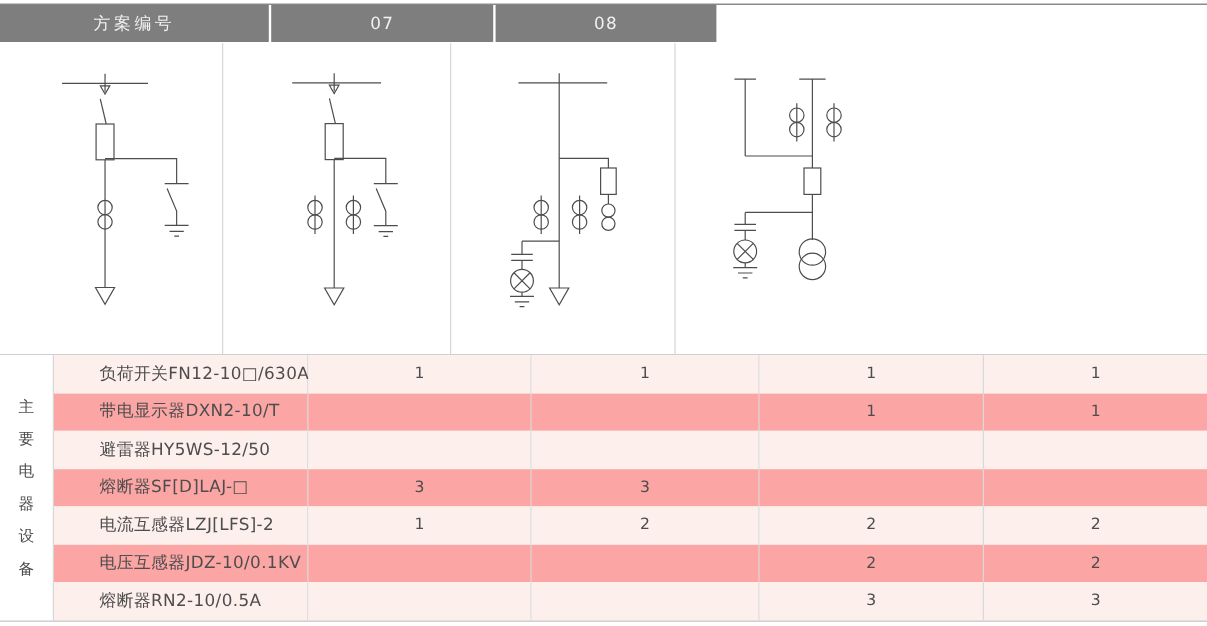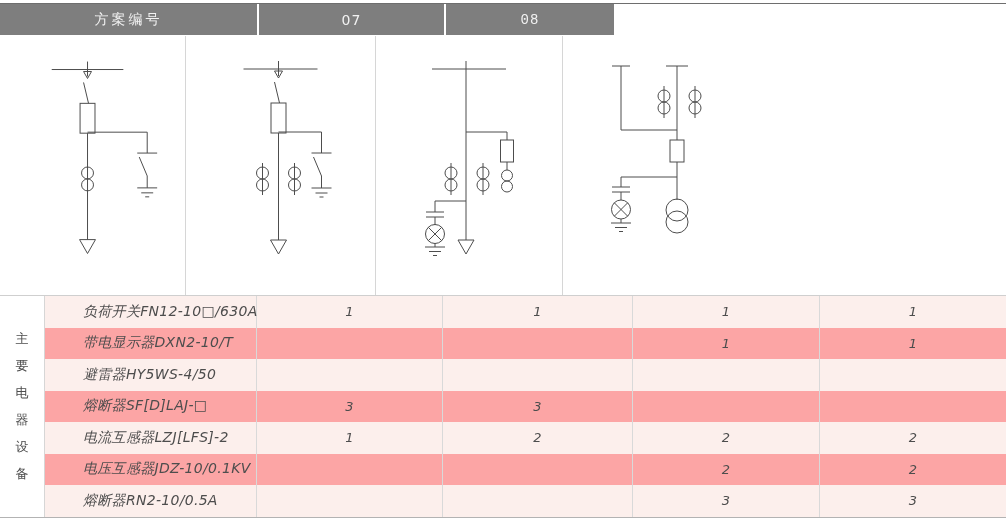--- a/index.html
+++ b/index.html
@@ -4,39 +4,39 @@
 <style>
   html,body{margin:0;padding:0;background:#fff;}
   .sheet{
     position:relative;width:1006px;height:522px;background:#fff;overflow:hidden;
     font-family:"DejaVu Sans","Liberation Sans",sans-serif;color:#4d4d4d;
   }
   
   .hdr-row{display:flex;gap:2px;height:32px;margin:3px 0 1px 0;border-top:1px solid #6e6e6e;box-sizing:border-box;}
   .hdr-cell{background:#7e7e7e;color:#f2f2f2;display:flex;align-items:center;justify-content:center;
     font-size:14px;letter-spacing:1px;box-sizing:border-box;}
-  .hc0{width:257px;letter-spacing:3px;text-align:center;}
-  .hc1{width:184px;}.hc2{width:188px;}.hc3{width:185px;}.hc4{width:168px;font-family:Liberation Mono, monospace;}
+  .hc0{width:224px;letter-spacing:3px;text-align:center;}
+  .hc1{width:184px;}.hc2{width:188px;}.hc3{width:185px;}.hc4{width:184px;}
   
   .diag-row{display:flex;height:259px;}
   .diag-label{width:257px;box-sizing:border-box;border-right:1px solid #d6d6d6;
     display:flex;align-items:center;justify-content:center;font-size:14px;letter-spacing:2px;}
   .diag-cell{box-sizing:border-box;border-right:1px solid #d6d6d6;}
   .dc1{width:186px;}.dc2{width:190px;}.dc3{width:187px;}.dc4{width:186px;border-right:none;}
   .diag-cell svg{display:block;width:100%;height:100%;}
   .diag-cell path,.diag-cell line,.diag-cell rect,.diag-cell circle{
     stroke:#4d4d4d;stroke-width:1;fill:none;}
   
   .equip{display:grid;grid-template-columns:45px 212px 186px 190px 187px 186px;
     grid-auto-rows:31.5px;border-top:1px solid #cfcfcf;border-bottom:1px solid #b3b3b3;}
   .side-label{grid-row:1/8;grid-column:1;box-sizing:border-box;border-right:1px solid #d6d6d6;
     background:#fff;display:flex;flex-direction:column;align-items:center;justify-content:center;
     gap:9px;font-size:13px;}
   .erow{display:contents;}
-  .erow > div{box-sizing:border-box;border-right:1px solid #d9d9d9;display:flex;align-items:center;font-style:italic;}
+  .erow > div{box-sizing:border-box;border-right:1px solid #d9d9d9;display:flex;align-items:center;}
   .erow > div:last-child{border-right:none;}
   .erow.pink > div{background:#fcefec;}
   .erow.white > div{background:#fca5a5;}
   .name-cell{padding-left:38px;font-size:14px;letter-spacing:0.3px;white-space:nowrap;}
   .qty-cell{justify-content:center;font-size:13px;}
 </style>
 </head>
 <body>
 
 <div class="sheet">
@@ -208,21 +208,21 @@
       <div class="qty-cell">1</div>
     </div>
     <div class="erow white">
       <div class="name-cell">带电显示器DXN2-10/T</div>
       <div class="qty-cell"></div>
       <div class="qty-cell"></div>
       <div class="qty-cell">1</div>
       <div class="qty-cell">1</div>
     </div>
     <div class="erow pink">
-      <div class="name-cell">避雷器HY5WS-4/50</div>
+      <div class="name-cell">避雷器HY5WS-12/50</div>
       <div class="qty-cell"></div>
       <div class="qty-cell"></div>
       <div class="qty-cell"></div>
       <div class="qty-cell"></div>
     </div>
     <div class="erow white">
       <div class="name-cell">熔断器SF[D]LAJ-□</div>
       <div class="qty-cell">3</div>
       <div class="qty-cell">3</div>
       <div class="qty-cell"></div>

